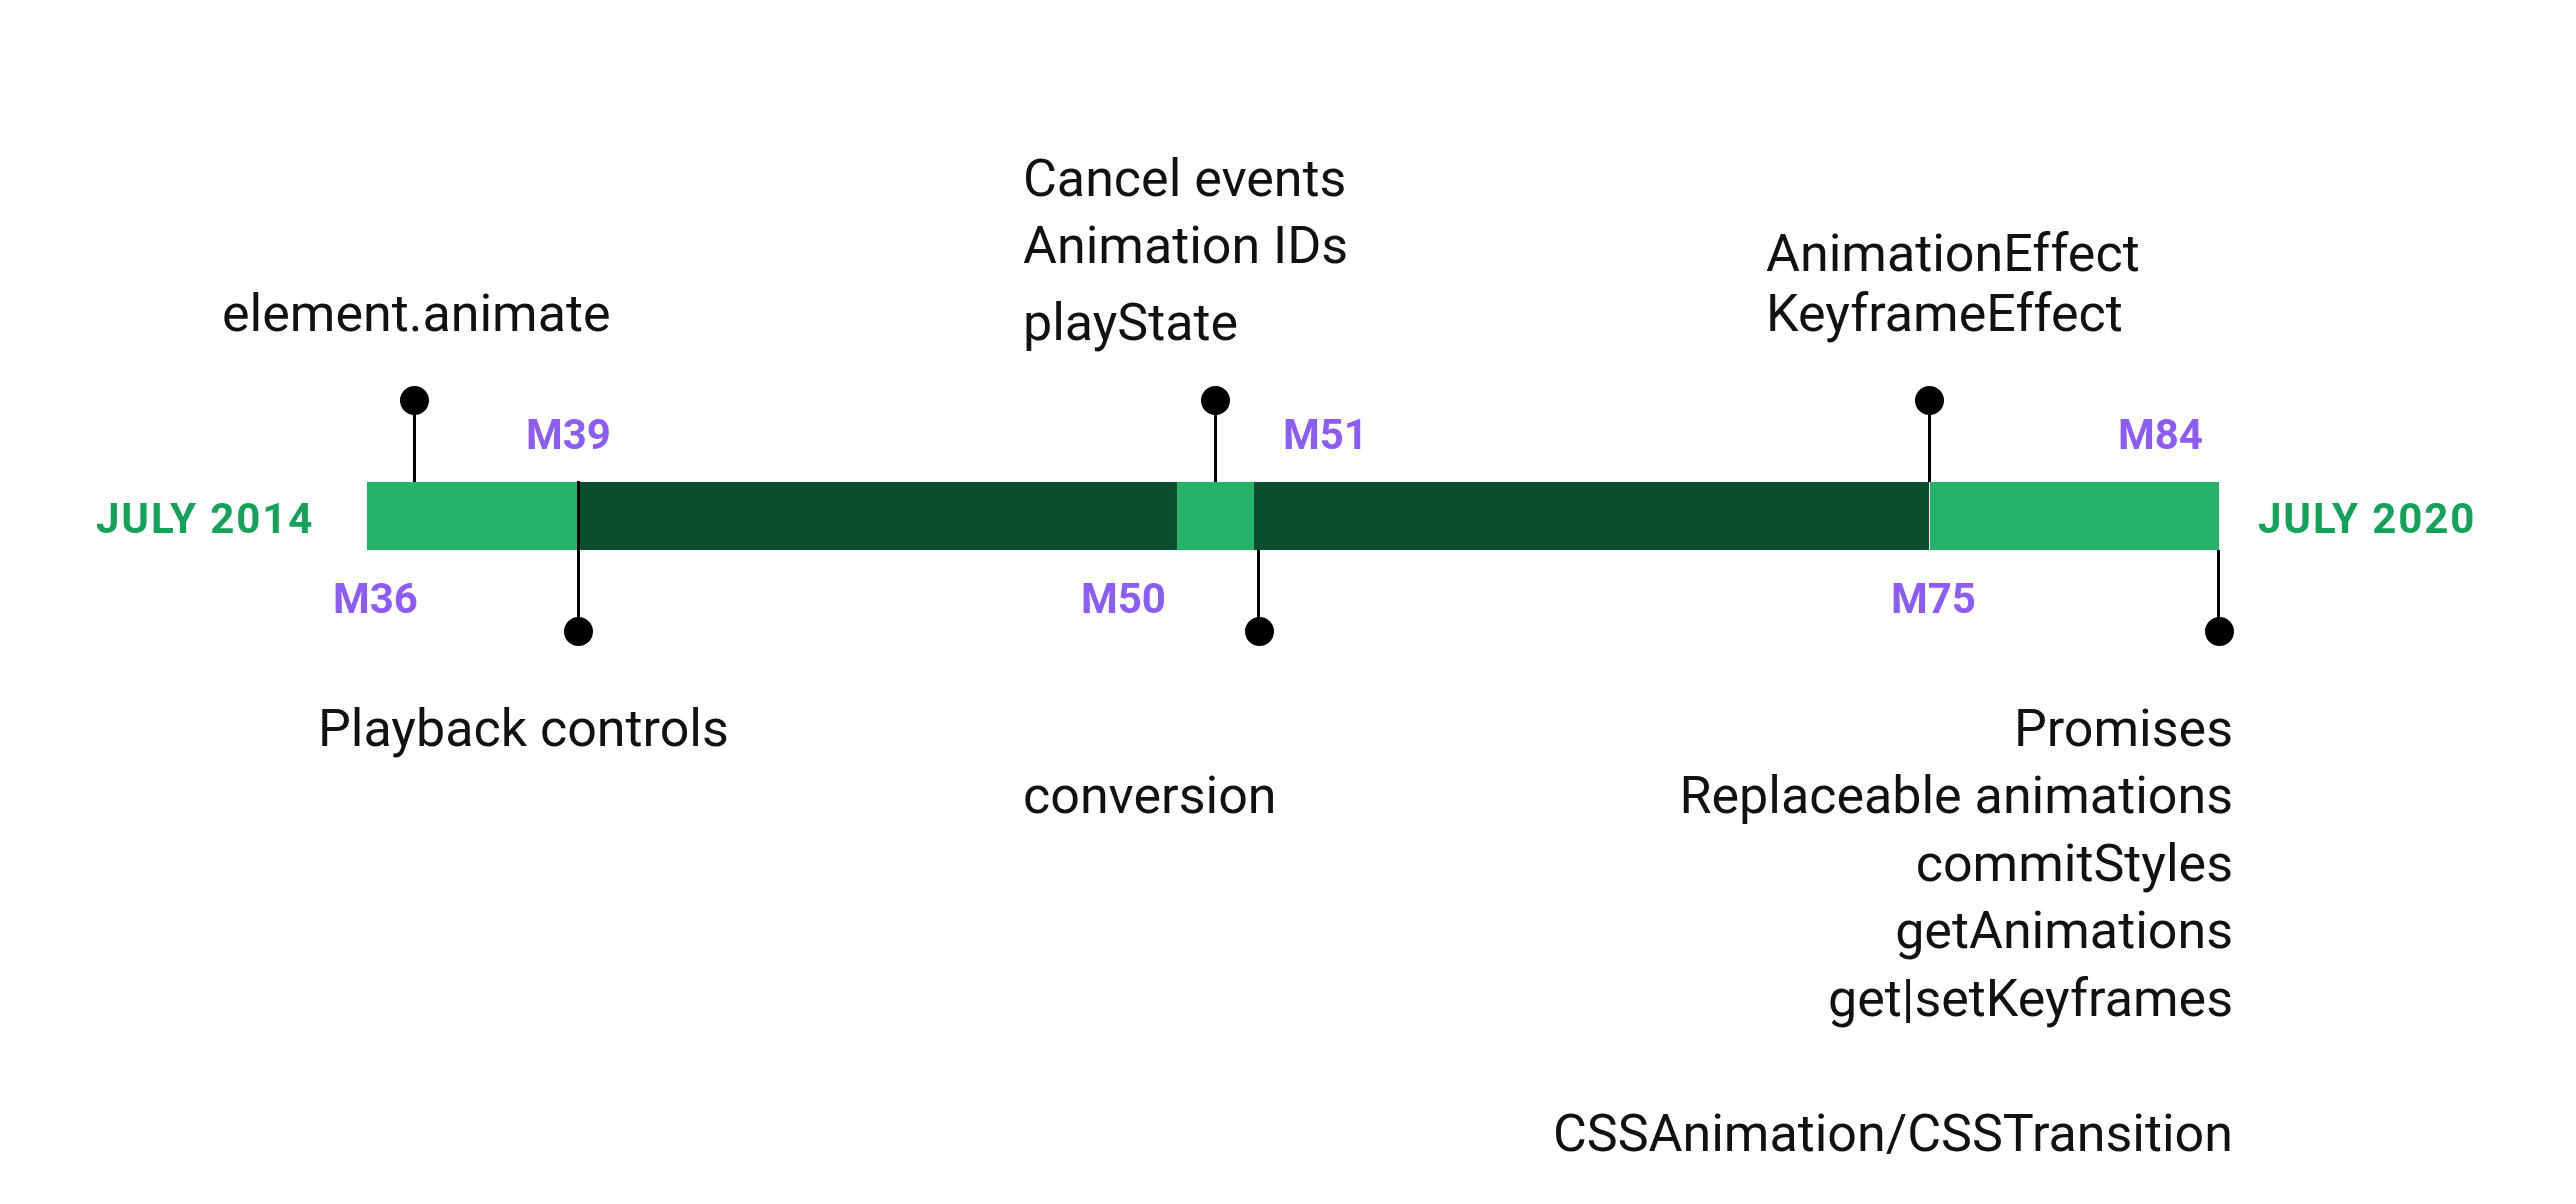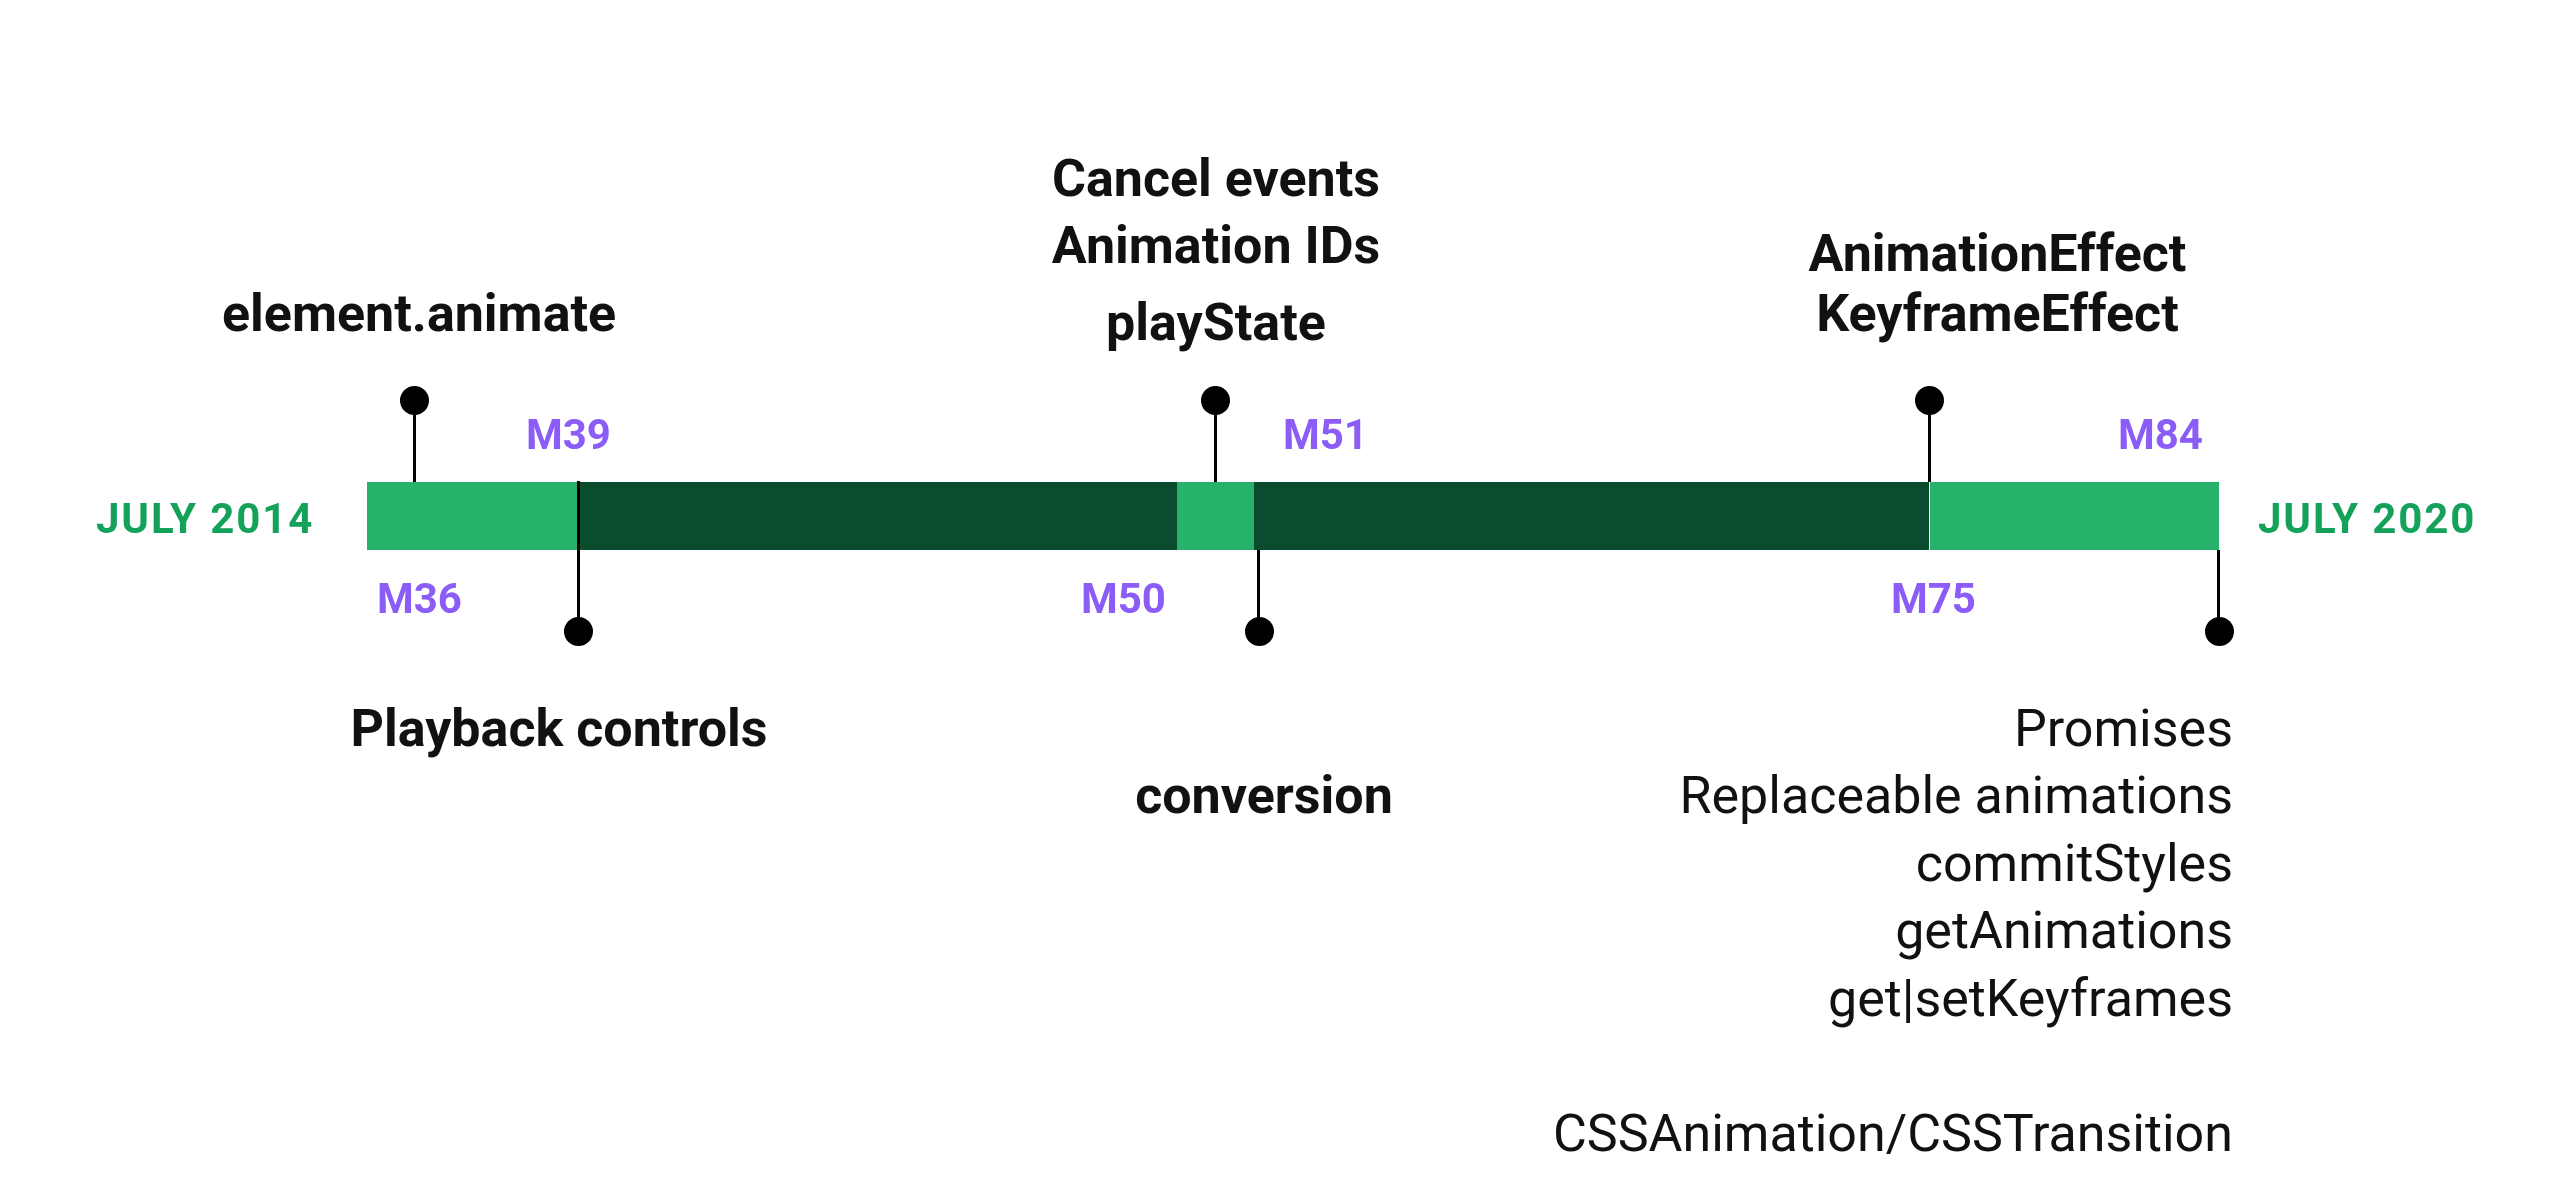--- a/index.html
+++ b/index.html
@@ -52,40 +52,40 @@
     height: 29px;
     background: #000;
     border-radius: 50%;
   }
   .vline {
     position: absolute;
     width: 2.9px;
     background: #000;
   }
   .right-align { text-align: right; }
-  .center-align { text-align: center; font-weight: bold; }
+  .center-align { text-align: left; }
 </style>
 </head>
 <body>
 
 <div class="timeline-container">
 
   <div class="bar-segment" style="left:367px; width:212px; background:#26b269;"></div>
   <div class="bar-segment" style="left:579px; width:598px; background:#0a4d2e;"></div>
   <div class="bar-segment" style="left:1177px; width:77px; background:#26b269;"></div>
   <div class="bar-segment" style="left:1254px; width:675px; background:#0a4d2e;"></div>
   <div class="bar-segment" style="left:1930px; width:289px; background:#26b269;"></div>
 
   <div class="date-label" style="top:494px; left:96px;">JULY 2014</div>
   <div class="date-label" style="top:494px; left:2258px;">JULY 2020</div>
 
   <div class="feature-line center-align" style="top:280px; left:222px; width:386px;">element.animate</div>
   <div class="dot" style="top:386px; left:400px;"></div>
   <div class="vline" style="top:400px; left:413px; height:82px;"></div>
-  <div class="version-label" style="top:574px; left:333px;margin-left:44px;">M36</div>
+  <div class="version-label" style="top:574px; left:333px;">M36</div>
 
   <div class="version-label" style="top:410px; left:526px;">M39</div>
   <div class="vline" style="top:481px; left:577px; height:145px;"></div>
   <div class="dot" style="top:617px; left:564px;"></div>
   <div class="feature-line center-align" style="top:695px; left:318px; width:482px;">Playback controls</div>
 
   <div class="feature-line center-align" style="top:145px; left:1023px; width:386px;">Cancel events</div>
   <div class="feature-line center-align" style="top:212px; left:1023px; width:386px;">Animation IDs</div>
   <div class="feature-line center-align" style="top:280px; left:1023px; width:386px;margin-top:9px;">playState</div>
   <div class="dot" style="top:386px; left:1201px;"></div>

